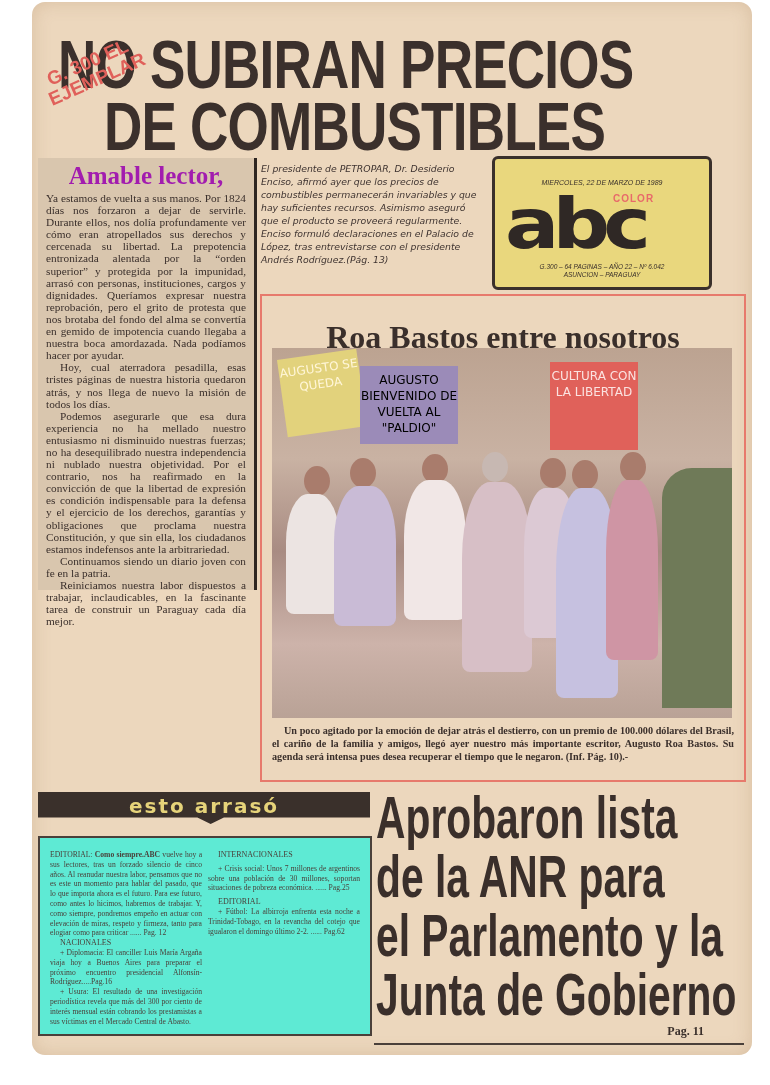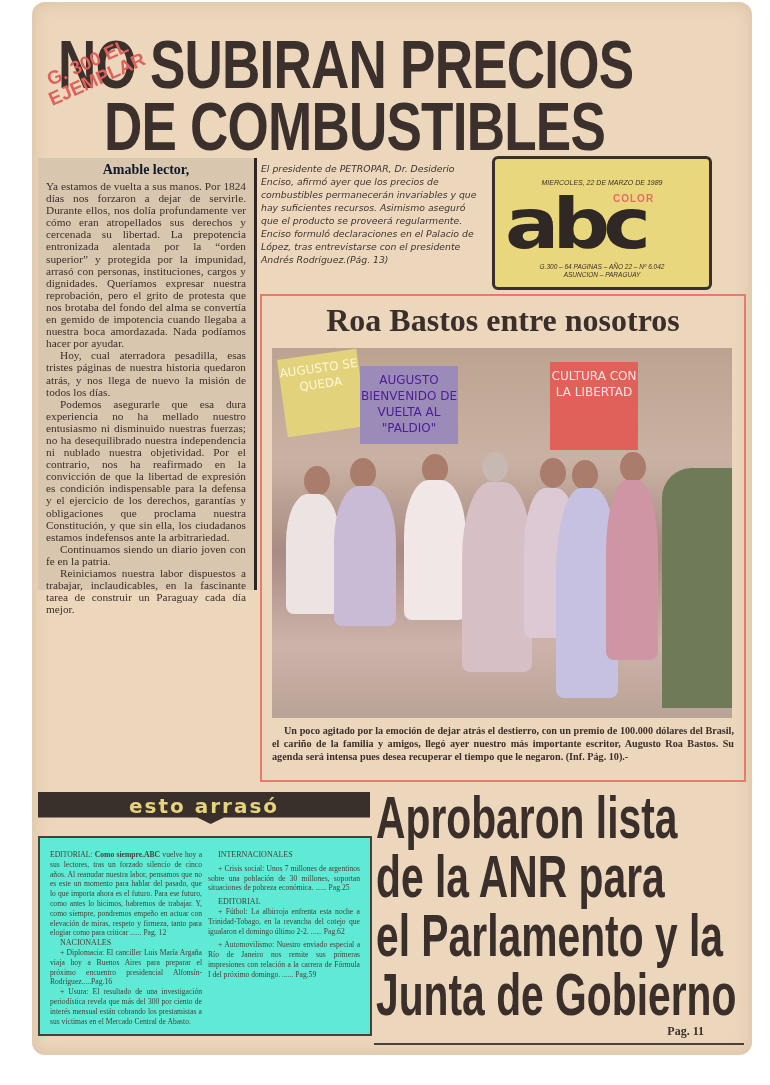--- a/index.html
+++ b/index.html
@@ -8,39 +8,39 @@
   .abs { position:absolute; }
 
   
   .headline { color:#3b302c; font-family:"Liberation Sans", sans-serif; font-weight:bold; letter-spacing:-1px; transform:scaleX(0.78); transform-origin:left top; white-space:nowrap; line-height:1; }
   .hl1 { left:26px; top:28px; font-size:68px; }
   .hl2 { left:72px; top:90px; font-size:68px; }
   .stamp { left:6px; top:72px; color:#e0605a; font-family:"Liberation Sans", sans-serif; font-weight:bold; font-size:19px; line-height:19px; transform:rotate(-24deg); transform-origin:left top; text-align:center; width:100px; }
 
   
   .editorial { left:6px; top:156px; width:216px; height:432px; background:#d9c6ae; border-right:3px solid #2e2622; }
-  .editorial h2 { margin:4px 0 2px; text-align:center; font-size:14px; font-weight:bold; color:#0f172a; }
+  .editorial h2 { margin:4px 0 2px; text-align:center; font-size:25px; font-weight:bold; color:#a21caf; }
   .editorial p { margin:0; padding:0 8px 0 8px; font-size:11.3px; line-height:12.1px; color:#3a2f2b; text-align:justify; text-indent:14px; }
   .editorial p.first { text-indent:0; }
 
   
   .petro { left:229px; top:160px; width:222px; font-family:"DejaVu Sans", sans-serif; font-style:italic; font-size:9.3px; line-height:13px; color:#3e3330; }
 
   
   .logo { left:460px; top:154px; width:214px; height:128px; background:#e9d77d; border:3px solid #3a302b; border-radius:6px; }
   .logo .date { position:absolute; left:0; right:0; top:20px; text-align:center; font-family:"Liberation Sans", sans-serif; font-style:italic; font-size:7px; color:#3a302b; }
   .logo .color { position:absolute; left:118px; top:34px; font-family:"Liberation Sans", sans-serif; font-weight:bold; font-size:10px; color:#e86a6a; letter-spacing:1px; }
   .logo .abc { position:absolute; left:10px; top:30px; font-family:"DejaVu Sans", sans-serif; font-weight:bold; font-size:70px; line-height:70px; color:#2f2825; letter-spacing:-6px; transform:scaleX(1.15); transform-origin:left top; }
   .logo .info { position:absolute; left:0; right:0; top:104px; text-align:center; font-family:"Liberation Sans", sans-serif; font-style:italic; font-size:6.5px; line-height:8px; color:#3a302b; }
 
   
   .feature { left:228px; top:292px; width:482px; height:484px; border:2px solid #e77a6c; }
-  .feature h1 { position:absolute; left:0; right:0; top:6px; margin:0; text-align:center; font-size:32px; font-weight:bold; color:#3a2f2b; }
+  .feature h1 { position:absolute; left:0; right:0; top:6px; margin:17px; text-align:center; font-size:32px; font-weight:bold; color:#3a2f2b; }
   .photo { position:absolute; left:10px; top:52px; width:460px; height:370px; background:linear-gradient(180deg,#bca391 0%,#c9b2a3 30%,#a88b82 55%,#cdb3aa 80%,#b9a296 100%); overflow:hidden; }
-  .sign { position:absolute; font-family:"DejaVu Sans", sans-serif; font-size:12px; color:#4c1d95; text-align:center; line-height:16px; padding-top:6px; }
+  .sign { position:absolute; font-family:"DejaVu Sans", sans-serif; font-size:12px; color:#000000; text-align:center; line-height:16px; padding-top:6px; }
   .sign1 { left:10px; top:6px; width:80px; height:72px; background:#e2d27c; transform:rotate(-8deg); color:#fff6d8; }
   .sign2 { left:88px; top:18px; width:98px; height:72px; background:#9b8bb8; }
   .sign3 { left:278px; top:14px; width:88px; height:82px; background:#e0615a; color:#fbe2e0; }
   .person { position:absolute; border-radius:40% 40% 8px 8px; }
   .head { position:absolute; width:26px; height:30px; border-radius:50%; background:#a97c6c; }
   .caption { position:absolute; left:10px; top:428px; width:462px; font-size:10.2px; line-height:13px; font-weight:bold; color:#3a2f2b; text-align:justify; text-indent:12px; }
 
   
   .allanaron { left:6px; top:594px; width:218px; height:186px; border-top:3px solid #2e2622; border-bottom:3px solid #2e2622; }
   .allanaron .t { position:absolute; left:2px; top:6px; font-family:"Liberation Sans", sans-serif; font-weight:bold; font-size:44px; line-height:43px; color:#3a2f2b; transform:scaleX(0.78); transform-origin:left top; white-space:nowrap; }
@@ -131,21 +131,20 @@
       </p>
       <p class="sec">NACIONALES</p>
       <p class="it">+ Diplomacia: El canciller Luis María Argaña viaja hoy a Buenos Aires para preparar el próximo encuentro presidencial Alfonsín-Rodríguez.....Pag.16</p>
       <p class="it">+ Usura: El resultado de una investigación periodística revela que más del 300 por ciento de interés mensual están cobrando los prestamistas a sus víctimas en el Mercado Central de Abasto.</p>
     </div>
     <div class="esto-col" style="left:168px;">
       <p class="sec">INTERNACIONALES</p>
       <p class="it" style="margin-top:4px;">+ Crisis social: Unos 7 millones de argentinos sobre una población de 30 millones, soportan situaciones de pobreza económica. ...... Pag.25</p>
       <p class="sec" style="margin-top:4px;">EDITORIAL</p>
       <p class="it">+ Fútbol: La albirroja enfrenta esta noche a Trinidad-Tobago, en la revancha del cotejo que igualaron el domingo último 2-2. ...... Pag.62</p>
-      <p class="it" style="margin-top:4px;">+ Automovilismo: Nuestro enviado especial a Río de Janeiro nos remite sus primeras impresiones con relación a la carrera de Fórmula I del próximo domingo. ...... Pag.59</p>
     </div>
   </div>
 
   <div class="abs aprob">
     <div class="t">
       <div>Aprobaron lista</div>
       <div>de la ANR para</div>
       <div>el Parlamento y la</div>
       <div>Junta de Gobierno</div>
     </div>

